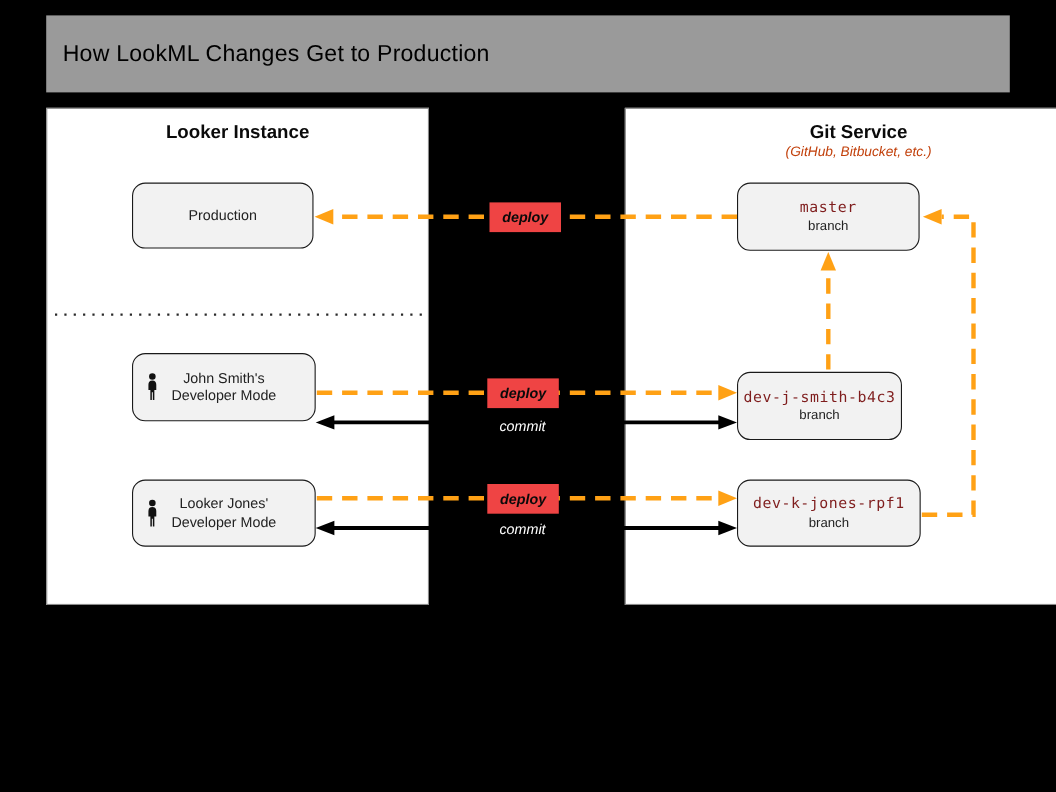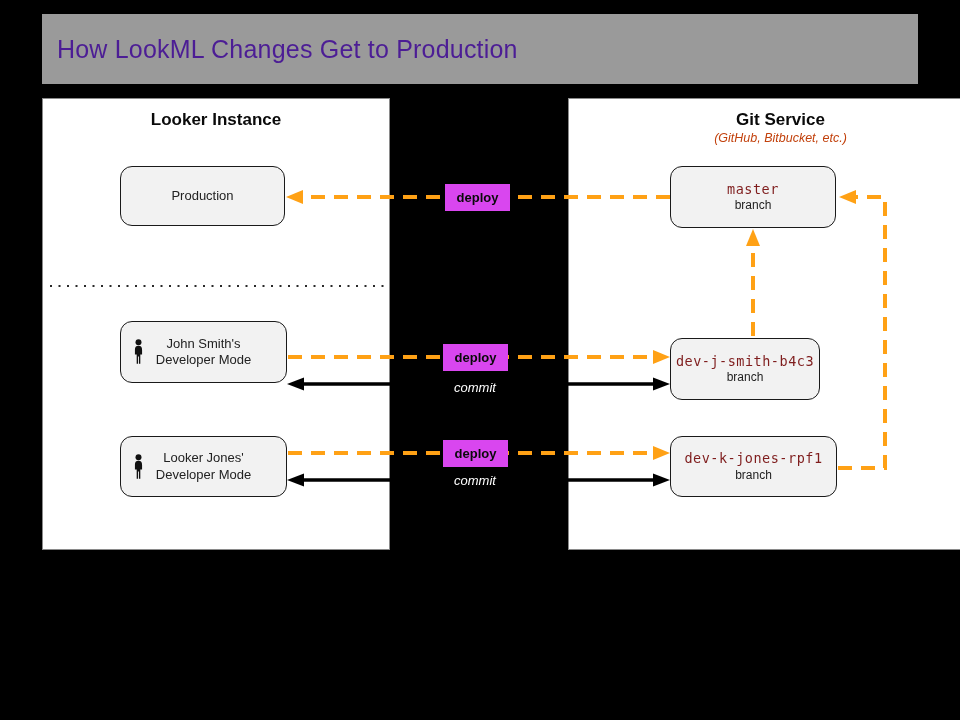--- a/index.html
+++ b/index.html
@@ -5,21 +5,21 @@
   html,body{margin:0;padding:0;}
   body{
     width:960px;height:720px;background:#000;overflow:hidden;position:relative;
     font-family:"Liberation Sans","DejaVu Sans",sans-serif;
   }
   .titlebar{
     position:absolute;left:42px;top:14px;width:876px;height:70px;
     background:#9a9a9a;display:flex;align-items:center;
   }
   .titlebar h1{
-    margin:0 0 0 15px;font-size:25px;font-weight:400;color:#4c1d95;letter-spacing:.2px;
+    margin:0 0 0 15px;font-size:21px;font-weight:400;color:#000000;letter-spacing:.2px;
   }
   .panel{
     position:absolute;top:98px;height:452px;background:#fff;border:1px solid #8a8a8a;
     box-sizing:border-box;z-index:1;
   }
   #looker-panel{left:42px;width:348px;}
   #git-panel{left:568px;width:397px;padding-left:28px;}
   .panel h2{margin:11px 0 0;text-align:center;font-size:17px;font-weight:700;color:#0a0a0a;}
   .panel .subtitle{margin-top:1px;text-align:center;font-size:12.5px;font-style:italic;color:#c2410c;}
   .node{
@@ -37,23 +37,23 @@
   .picon svg{display:block;fill:#111;}
   .mono{font-family:"DejaVu Sans Mono","Liberation Mono",monospace;font-size:13.5px;color:#7f1d1d;letter-spacing:.5px;}
   .blabel{font-size:12px;color:#222;margin-top:1px;}
   .overlay{position:absolute;left:0;top:0;z-index:5;pointer-events:none;}
   .odash{stroke:#ffa115;stroke-width:4;stroke-dasharray:14 9;fill:none;}
   .ofill{fill:#ffa115;stroke:none;}
   .bline{stroke:#000;stroke-width:3.5;fill:none;}
   .bfill{fill:#000;stroke:none;}
   .dots{stroke:#2a2a2a;stroke-width:2;stroke-dasharray:2 6.5;fill:none;}
   .pill{
-    position:absolute;width:65px;height:27px;background:#d946ef;color:#0a0a0a;
+    position:absolute;width:65px;height:27px;background:#ef4444;color:#0a0a0a;
     display:flex;align-items:center;justify-content:center;
-    font-size:13px;font-weight:600;z-index:6;
+    font-size:13px;font-style:italic;font-weight:600;z-index:6;
   }
   #pill-prod{left:445px;top:184px;}
   #pill-john{left:443px;top:344px;}
   #pill-karen{left:443px;top:440px;}
   .commitlbl{
     position:absolute;width:70px;text-align:center;color:#fff;
     font-size:13px;font-style:italic;z-index:6;
   }
   #commit-john{left:440px;top:380px;}
   #commit-karen{left:440px;top:473px;}

